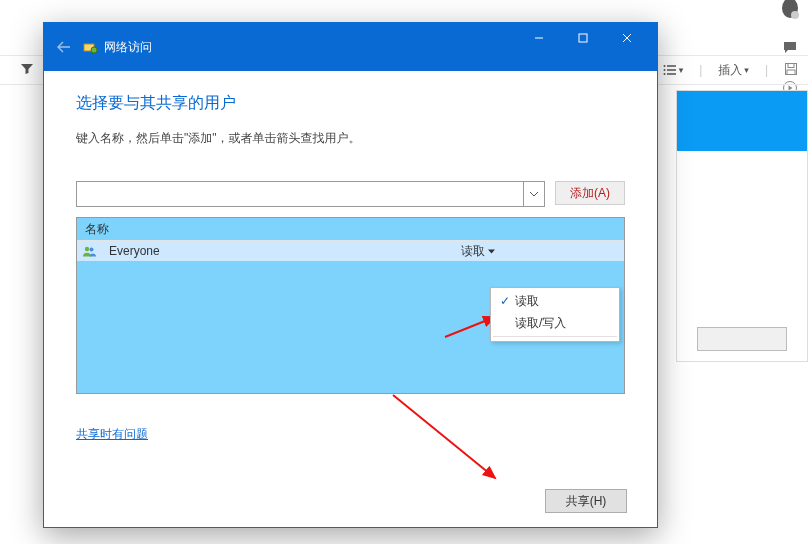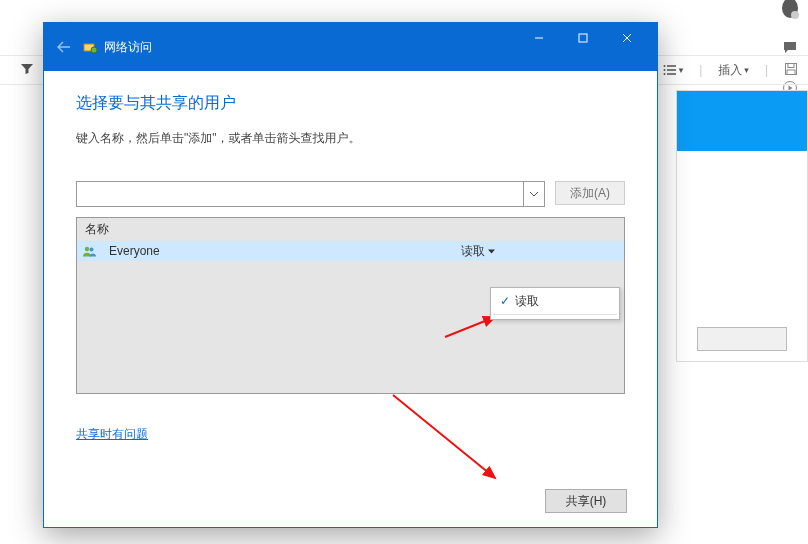--- a/index.html
+++ b/index.html
@@ -28,23 +28,23 @@
 
   .body{position:absolute;left:0;right:0;top:48px;bottom:0;padding:22px 32px 16px 32px;}
   .h1{color:#0a6ad4;font-size:16px;font-weight:400;margin:0 0 16px 0;}
   .instr{color:#444;margin-bottom:34px;}
 
   .addrow{display:flex;gap:10px;}
   .combo{flex:1;height:24px;border:1px solid #999;display:flex;align-items:center;background:#fff;}
   .combo input{flex:1;border:none;outline:none;font:inherit;padding:0 6px;}
   .combo .dd{width:20px;height:100%;border-left:1px solid #999;display:flex;align-items:center;justify-content:center;color:#555;}
   .btn{height:24px;padding:0 14px;border:1px solid #adadad;background:#e1e1e1;color:#333;font:inherit;display:inline-flex;align-items:center;justify-content:center;}
-  .btn[disabled]{color:#737373;background:#efefef;border-color:#cfcfcf;text-align:right;}
-
-  .list{margin-top:10px;border:1px solid #999;height:175px;position:relative;background:#e5e5e5;}
+  .btn[disabled]{color:#b91c1c;background:#efefef;border-color:#cfcfcf;text-align:right;}
+
+  .list{margin-top:10px;border:1px solid #999;height:175px;position:relative;background:#7dd3fc;}
   .list-hdr{display:flex;height:22px;border-bottom:1px solid #e4e4e4;}
   .col-name{width:360px;padding:3px 8px;}
   .col-perm{flex:1;padding:3px 4px;}
   .row{display:flex;height:20px;align-items:center;}
   .row .ic{width:16px;height:16px;margin:0 4px;display:flex;align-items:center;justify-content:center;}
   .row.sel{background:#cde8ff;}
   .perm-val{display:flex;align-items:center;gap:2px;}
 
   .menu{position:absolute;left:490px;top:287px;width:124px;background:#fff;border:1px solid #b5b5b5;box-shadow:2px 2px 4px rgba(0,0,0,.15);padding:2px;z-index:10;}
   .menu .sep{height:1px;background:#e0e0e0;margin:2px 0;}
@@ -201,20 +201,24 @@
       <button class="btn">共享(H)</button>
     </div>
   </div>
 </div>
 
 <div class="menu">
   <div class="mi">
     <span class="chk">✓</span>
     <span class="lbl">读取</span>
   </div>
+  <div class="mi">
+    <span class="chk"></span>
+    <span class="lbl">读取/写入</span>
+  </div>
   <div class="sep"></div>
 </div>
 
 <svg class="overlay" width="808" height="544">
   <defs>
       <marker id="ah" markerWidth="8" markerHeight="8" refX="6" refY="3" orient="auto">
         <path d="M0 0L7 3L0 6z" fill="#e11"></path>
       </marker>
     </defs>
   <line x1="445" y1="337" x2="495" y2="317" stroke="#e11" stroke-width="2" marker-end="url(#ah)"></line>

